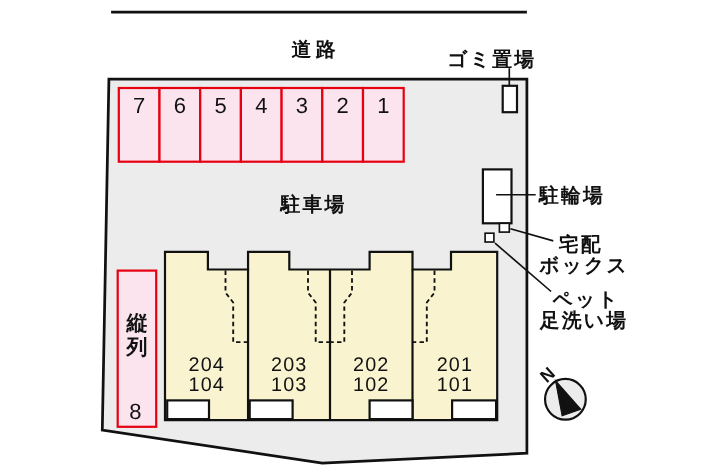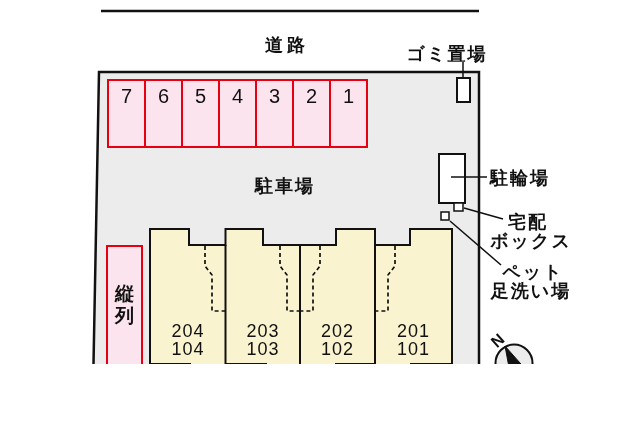--- a/index.html
+++ b/index.html
@@ -1,16 +1,16 @@
 <!DOCTYPE html>
 <html><head>
 <meta charset="utf-8">
 <style>
   html,body{margin:0;padding:0;background:#fff;}
-  #canvas{position:relative;width:640px;height:364px;background:#ffffff;overflow:hidden;
+  #canvas{position:relative;width:640px;height:426px;background:#ffffff;overflow:hidden;
           font-family:"Liberation Sans",sans-serif;}
   svg{display:block;}
   
   .site   {fill:#ececec;stroke:#111;stroke-width:2.5;stroke-linejoin:miter;}
   .pk     {fill:#fbe4ed;stroke:#e60012;stroke-width:2;}
   .bld    {fill:#f9f3cf;stroke:#111;stroke-width:2;stroke-linejoin:miter;}
   .wall   {stroke:#111;stroke-width:2;}
   .dash   {fill:none;stroke:#111;stroke-width:1.7;stroke-dasharray:4 3;}
   .wt     {fill:#ffffff;stroke:#111;stroke-width:2;}
   .sq     {fill:#ffffff;stroke:#111;stroke-width:1.5;}

